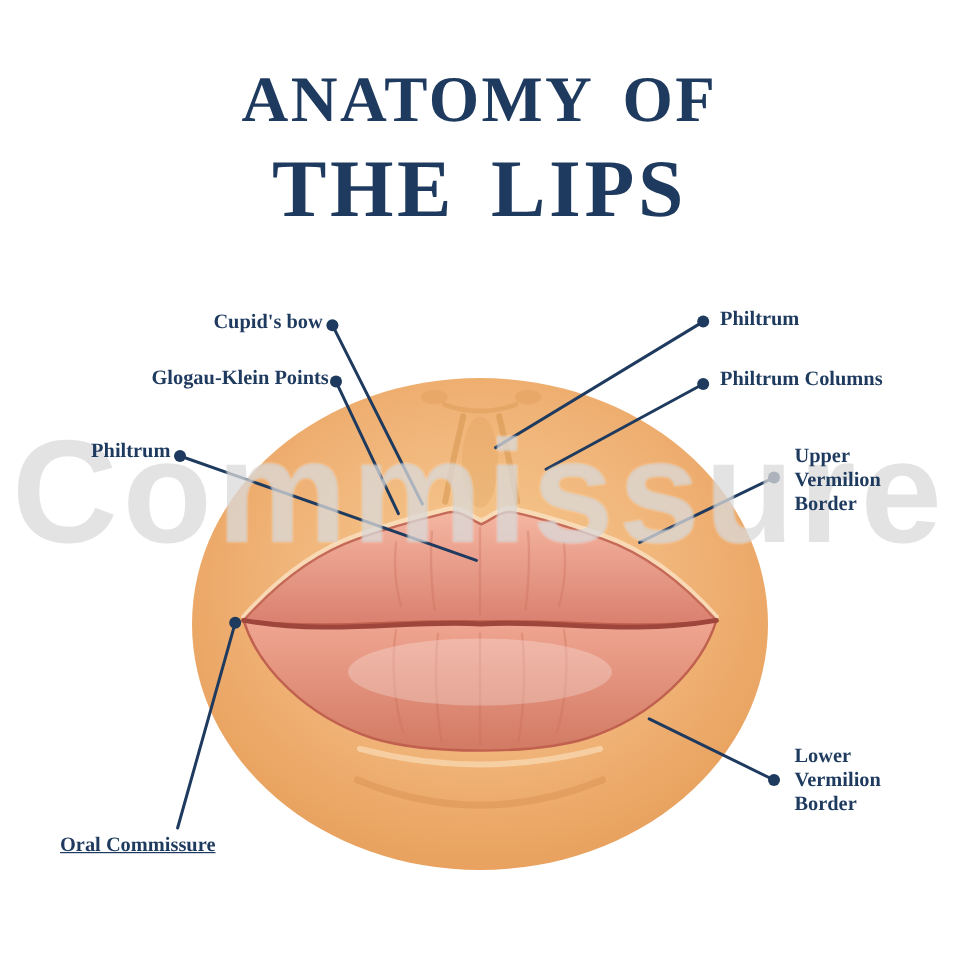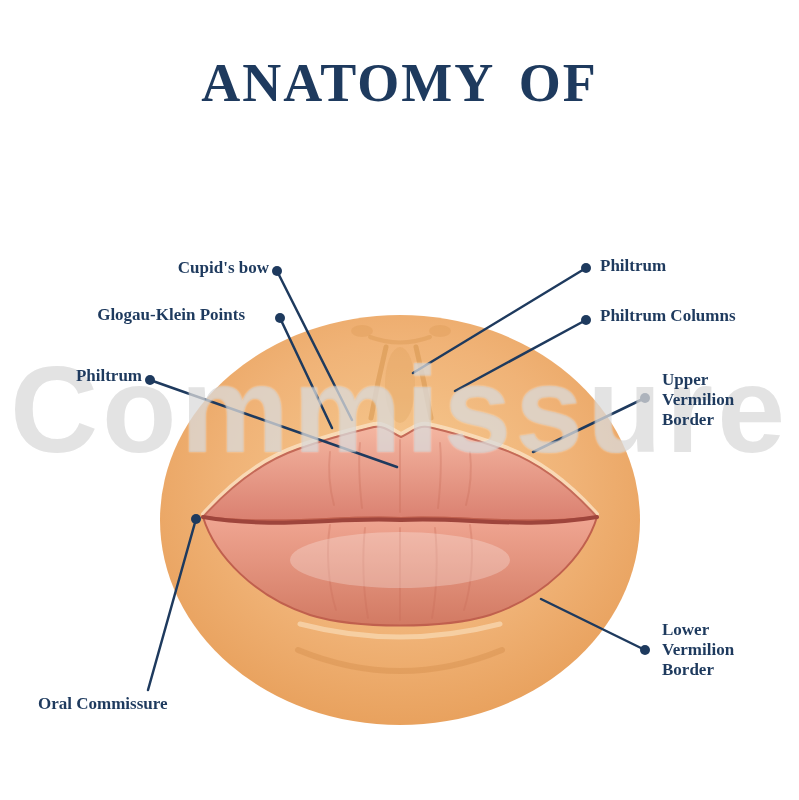--- a/index.html
+++ b/index.html
@@ -42,34 +42,35 @@
     position:absolute;
     color:#1e3a5e;
     font-weight:bold;
     font-size:17px;
     line-height:1.18;
     white-space:nowrap;
   }
   .label.wrap{white-space:normal;width:120px;}
   .label.right-align{text-align:right;}
   .lbl-cupids-bow{right:530px;top:258px;}
-  .lbl-glogau{right:554px;top:305px;}
+  .lbl-glogau{right:525px;top:305px;}
   .lbl-tubercle{right:657px;top:366px;}
-  .lbl-oral{left:38px;top:694px;}
+  .lbl-oral{left:50px;top:694px;text-decoration:underline;}
   .lbl-philtrum{left:600px;top:256px;}
   .lbl-philtrum-cols{left:600px;top:306px;}
   .lbl-upper-verm{left:662px;top:370px;}
   .lbl-lower-verm{left:662px;top:620px;}
 </style>
 </head>
 <body>
 
 <div class="stage">
 
   <div class="title title-line1">ANATOMY OF</div>
+  <div class="title title-line2">THE LIPS</div>
 
   <svg class="illustration" viewBox="0 0 799 800" xmlns="http://www.w3.org/2000/svg">
     <defs>
       <radialGradient id="skinGrad" cx="50%" cy="42%" r="65%">
         <stop offset="0%" stop-color="#f6cb92"></stop>
         <stop offset="55%" stop-color="#f0b377"></stop>
         <stop offset="100%" stop-color="#e69c56"></stop>
       </radialGradient>
       <linearGradient id="upperLipGrad" x1="0" y1="0" x2="0" y2="1">
         <stop offset="0%" stop-color="#f4b6a1"></stop>

